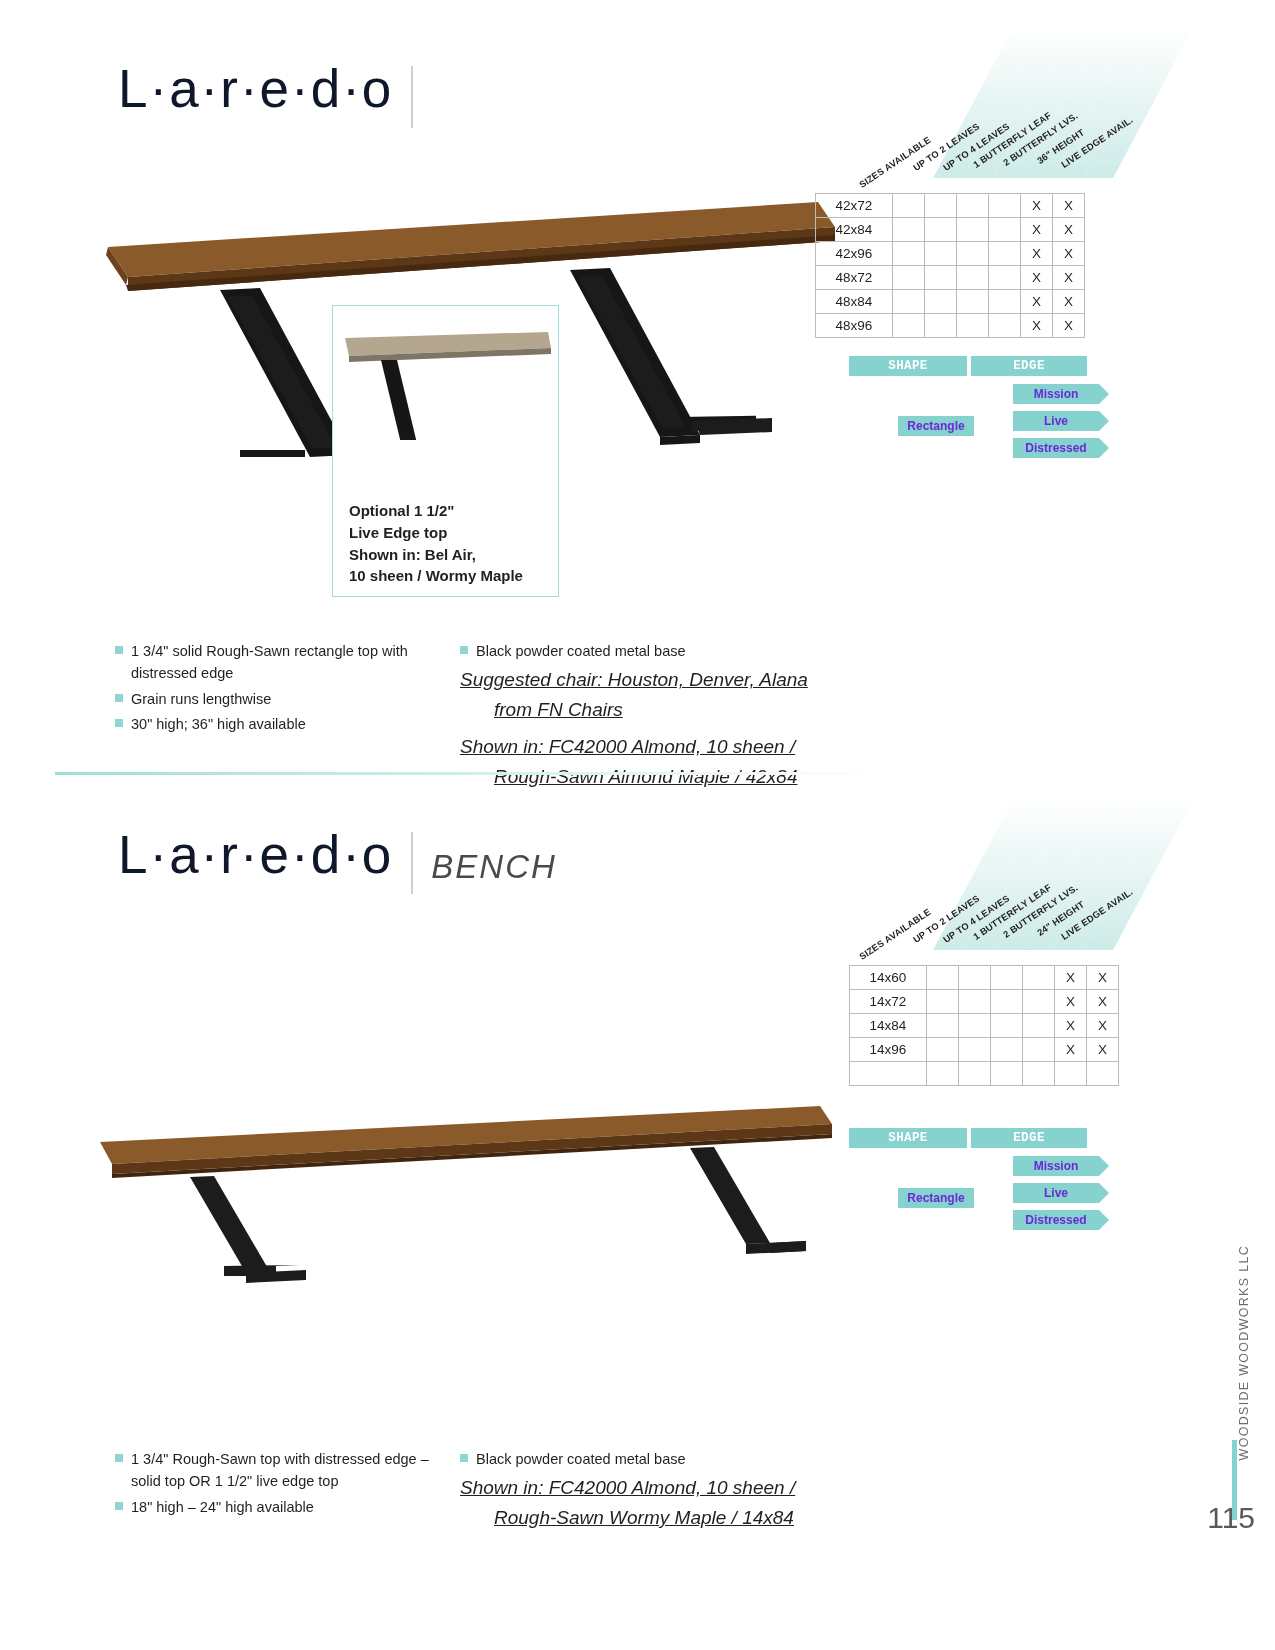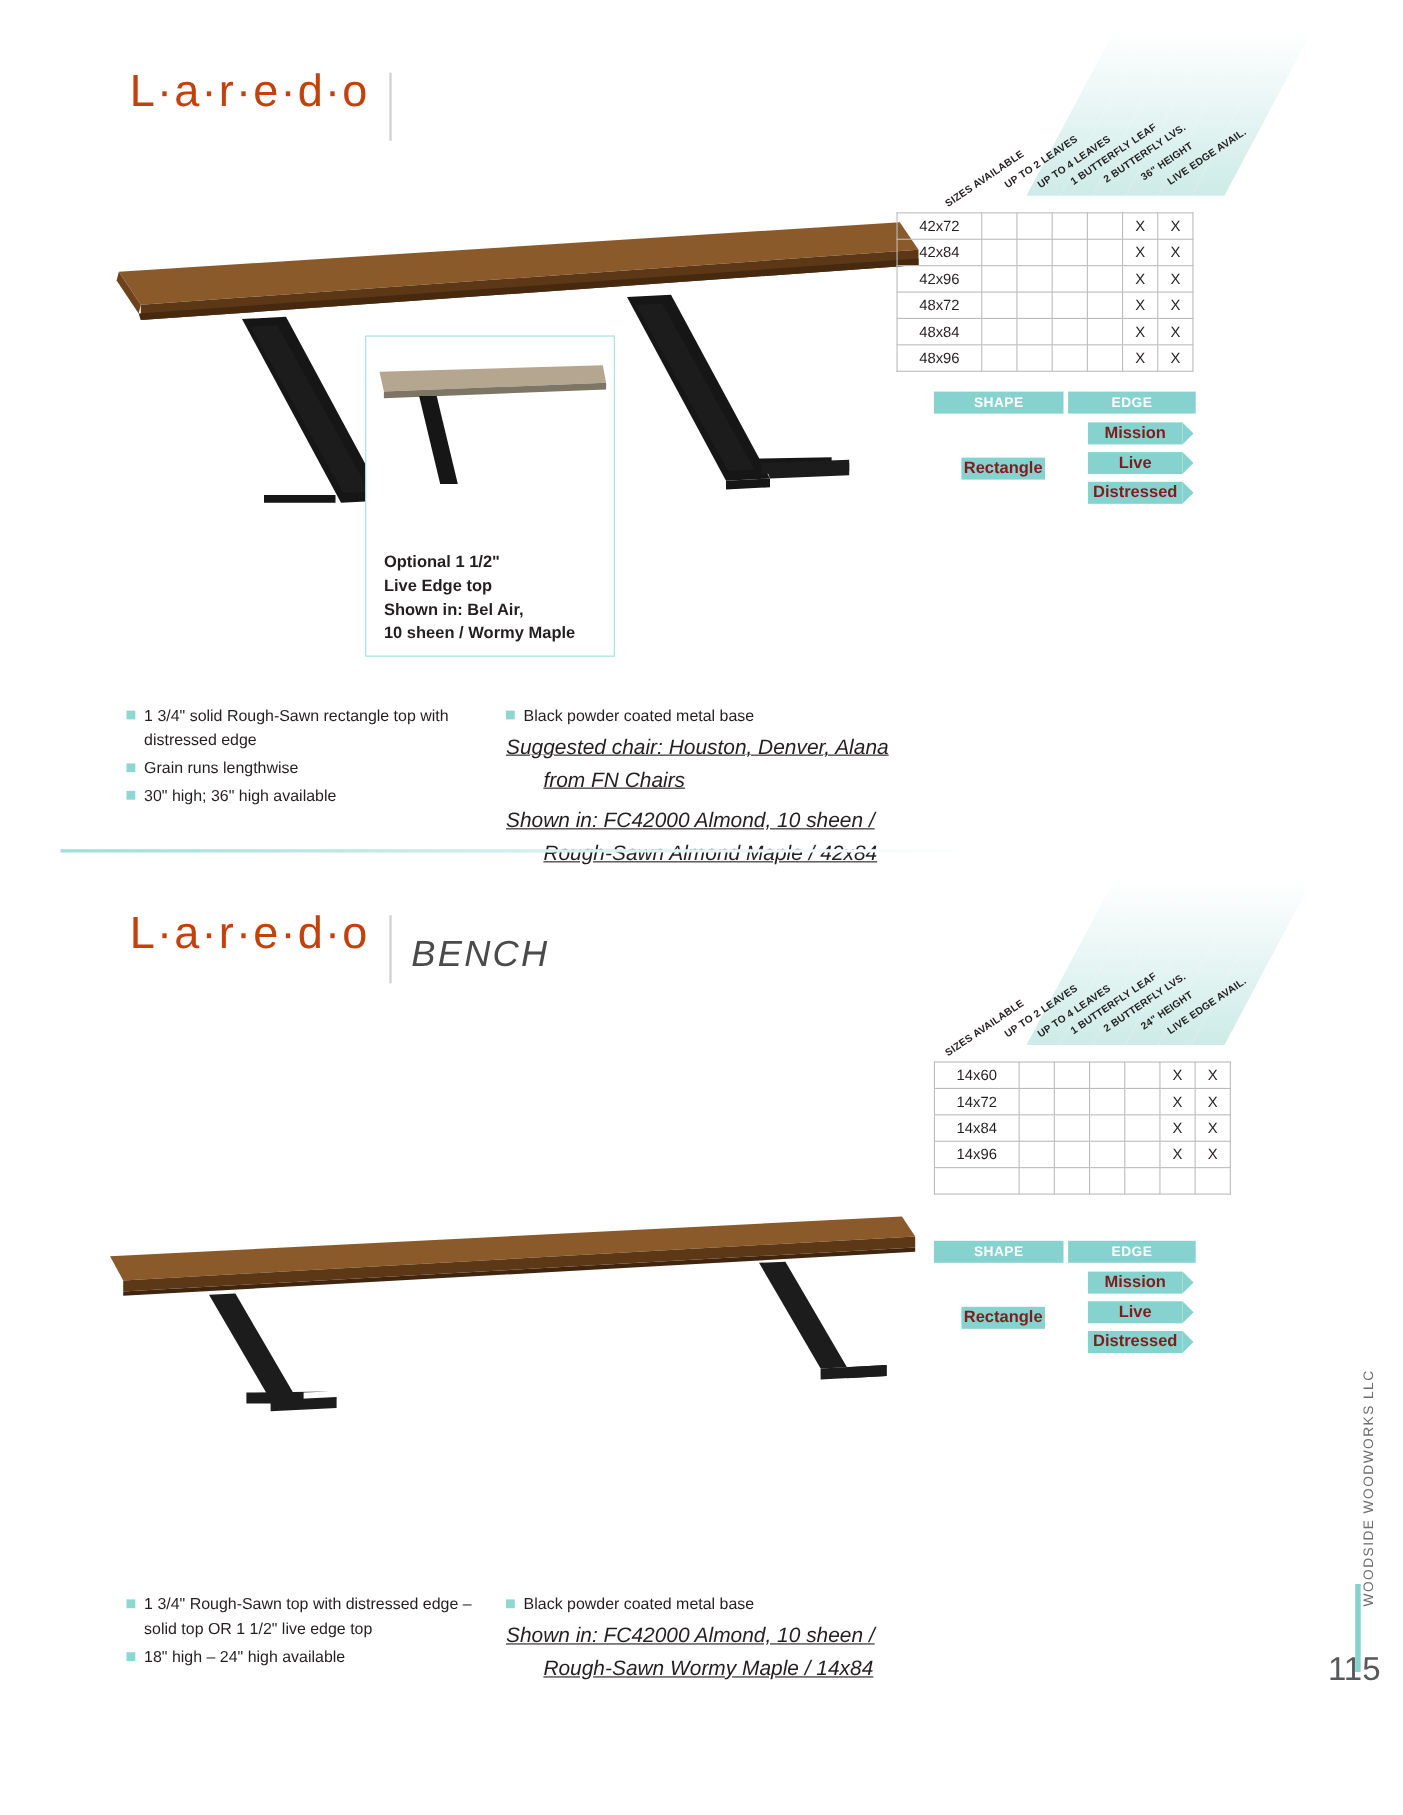--- a/index.html
+++ b/index.html
@@ -3,21 +3,21 @@
 <meta charset="utf-8">
 <style>
   html,body{margin:0;padding:0;background:#ffffff;}
   body{width:1275px;height:1650px;position:relative;font-family:"Liberation Sans",sans-serif;color:#231f20;overflow:hidden;}
 
   
   .abs{position:absolute;}
 
   
   .logo-wrap{display:flex;align-items:flex-start;}
-  .logo{font-family:"Liberation Sans",sans-serif;font-size:41px;letter-spacing:2px;color:#c2410c;font-weight:300;line-height:1;}
+  .logo{font-family:"Liberation Sans",sans-serif;font-size:53px;letter-spacing:2px;color:#0f172a;font-weight:300;line-height:1;}
   .logo-div{width:2px;background:#cfcfcf;height:62px;margin:4px 18px 0 18px;}
   .sub{font-family:"Liberation Sans",sans-serif;font-style:italic;font-size:33px;color:#4a4a4a;letter-spacing:2px;padding-top:20px;font-weight:400;}
 
   
   .bullets{font-size:14.5px;line-height:1.55;}
   .bl{display:flex;margin-bottom:3px;}
   .sq{width:8px;height:8px;background:#8fd6d2;margin:6px 8px 0 0;flex:0 0 8px;}
   .bl .txt{max-width:310px;}
   .ital{font-style:italic;font-size:19px;line-height:1.55;text-decoration:underline;}
   .indent{padding-left:34px;}
@@ -26,23 +26,23 @@
       background:linear-gradient(to bottom,#ffffff 0%,#cdebe8 100%);transform:skewX(-28deg);}
   .hdrlabel{position:absolute;font-size:9.3px;font-weight:bold;letter-spacing:.2px;
       transform:rotate(-34deg);transform-origin:left bottom;white-space:nowrap;color:#231f20;}
 
   table.sz{border-collapse:collapse;}
   table.sz td{border:1px solid #bcbcbc;height:21px;font-size:13.5px;text-align:center;color:#231f20;}
   td.szlbl{width:74px;font-weight:normal;}
   td.cell{width:29px;}
   td.xc{width:29px;font-size:13px;}
 
-  .shapebar{display:flex;align-items:center;}
+  .shapebar{display:flex;align-items:center;font-family:Liberation Mono, monospace;}
   .bar{background:#86d2ce;color:#ffffff;font-weight:bold;font-size:12.5px;text-align:center;height:20px;line-height:20px;letter-spacing:.4px;}
-  .pill{background:#86d2ce;color:#7f1d1d;font-weight:bold;font-size:15px;text-align:center;height:20px;line-height:20px;}
+  .pill{background:#86d2ce;color:#6d28d9;font-weight:bold;font-size:12px;text-align:center;height:20px;line-height:20px;margin-left:24px;}
   .pill.arrow{position:relative;}
   .pill.arrow:after{content:"";position:absolute;right:-10px;top:0;border-top:10px solid transparent;border-bottom:10px solid transparent;border-left:10px solid #86d2ce;}
 
   
   .imgbox{position:absolute;}
 
   
   .divider{position:absolute;height:3px;background:linear-gradient(to right,#9fdedb,#ffffff);}
 
   .sidetext{position:absolute;writing-mode:vertical-rl;transform:rotate(180deg);

